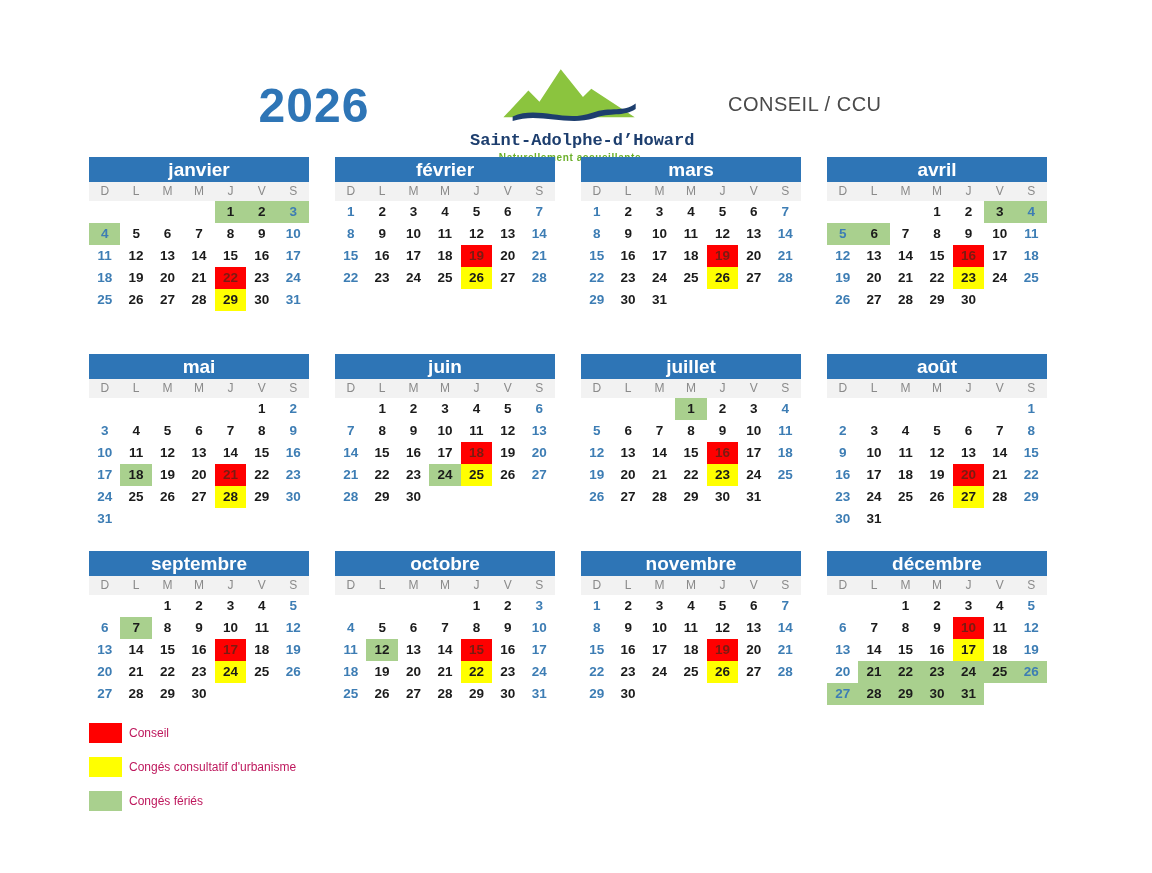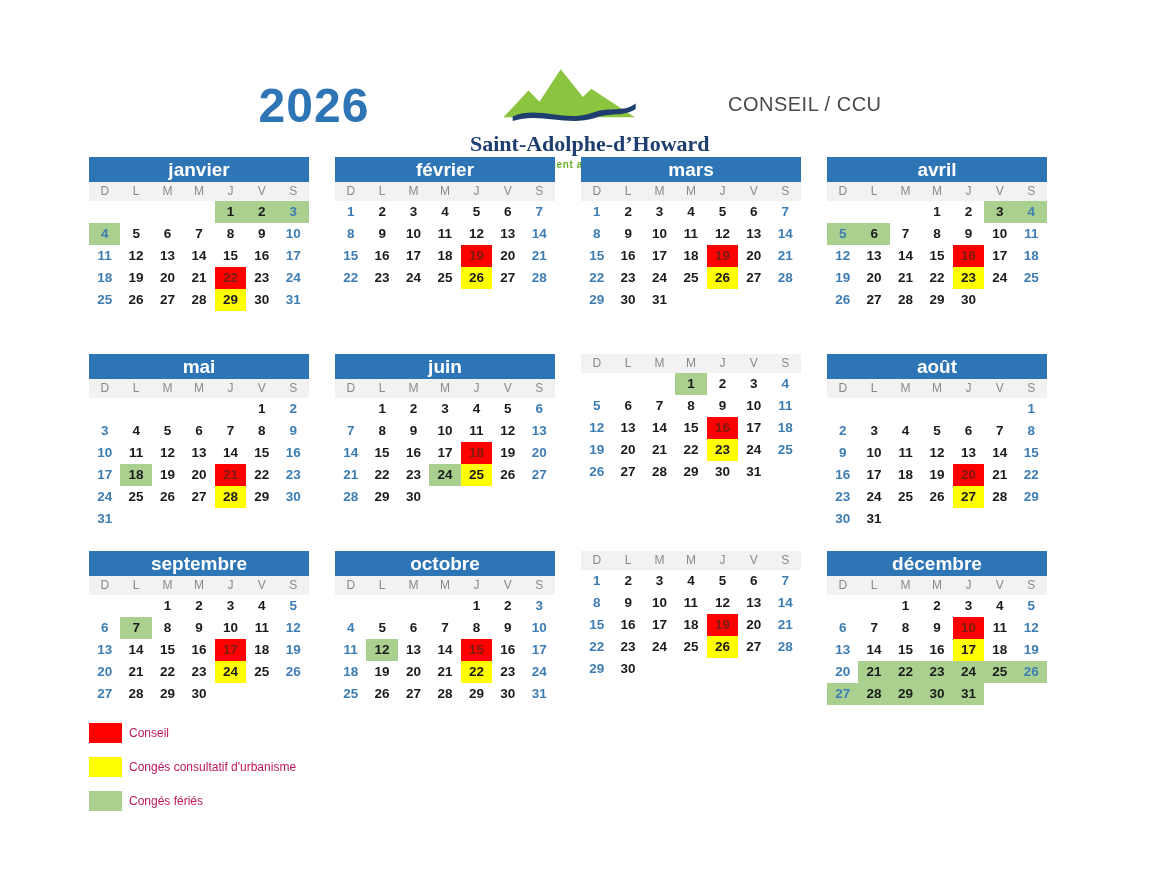--- a/index.html
+++ b/index.html
@@ -16,22 +16,22 @@
     position: absolute; left: 220px; top: 78px; width: 188px;
     text-align: center; font-size: 48px; font-weight: bold;
     color: var(--header-blue, #2e74b5); letter-spacing: 1px;
   }
   .logo {
     position: absolute; left: 470px; top: 60px; width: 200px;
     text-align: center;
   }
   .logo svg { display: block; margin: 0 auto; }
   .logo-name {
-    font-family: Liberation Serif, serif; font-weight: bold;
-    font-size: 22px; color: #1d3e6e; margin-top: -3px; white-space: nowrap;
+    font-family: Liberation Mono, monospace; font-weight: bold;
+    font-size: 17px; color: #1d3e6e; margin-top: -3px; white-space: nowrap;
   }
   .logo-tagline {
     font-size: 10px; font-weight: bold; color: #6aaf28;
     letter-spacing: 0.6px; margin-top: 2px;
   }
   .right-title {
     position: absolute; left: 728px; top: 93px;
     font-size: 20px; color: #4a4a4a; letter-spacing: 0.5px;
   }
 
@@ -361,20 +361,21 @@
           <div class="day-cell hl-green">24</div>
           <div class="day-cell hl-yellow">25</div>
           <div class="day-cell">26</div>
           <div class="day-cell weekend">27</div>
           <div class="day-cell weekend">28</div>
           <div class="day-cell">29</div>
           <div class="day-cell">30</div>
         </div>
       </div>
       <div class="month">
+        <div class="month-header">juillet</div>
         <div class="dow-row">
           <div class="dow">D</div>
           <div class="dow">L</div>
           <div class="dow">M</div>
           <div class="dow">M</div>
           <div class="dow">J</div>
           <div class="dow">V</div>
           <div class="dow">S</div>
         </div>
         <div class="days-grid">
@@ -554,20 +555,21 @@
           <div class="day-cell weekend">25</div>
           <div class="day-cell">26</div>
           <div class="day-cell">27</div>
           <div class="day-cell">28</div>
           <div class="day-cell">29</div>
           <div class="day-cell">30</div>
           <div class="day-cell weekend">31</div>
         </div>
       </div>
       <div class="month">
+        <div class="month-header">novembre</div>
         <div class="dow-row">
           <div class="dow">D</div>
           <div class="dow">L</div>
           <div class="dow">M</div>
           <div class="dow">M</div>
           <div class="dow">J</div>
           <div class="dow">V</div>
           <div class="dow">S</div>
         </div>
         <div class="days-grid">

